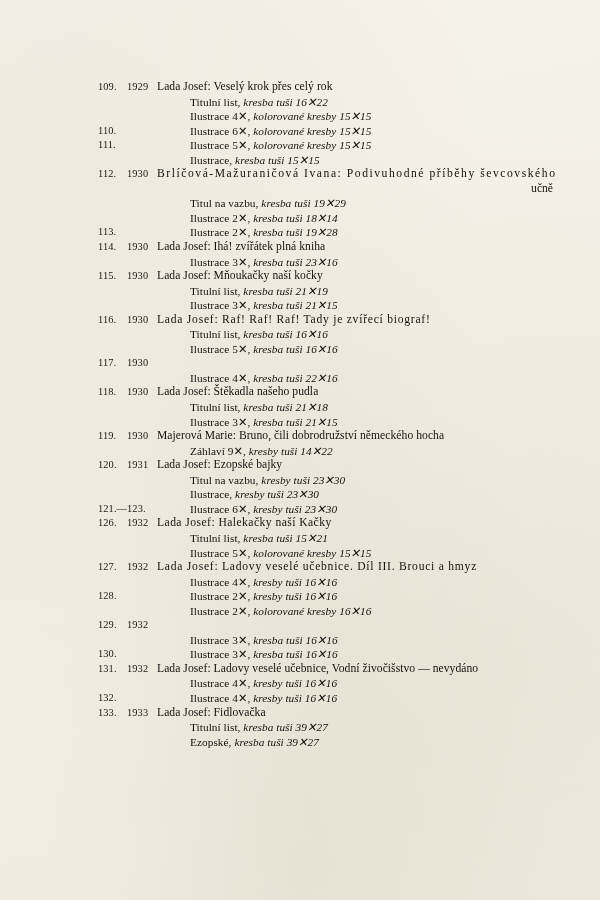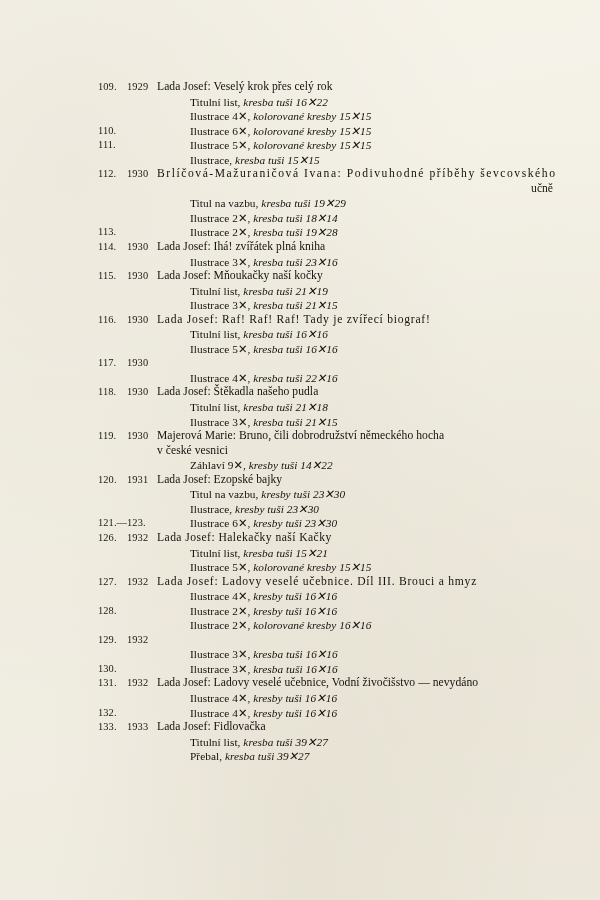--- a/index.html
+++ b/index.html
@@ -220,23 +220,20 @@
       </div>
       <div class="row">
         <span class="detail"><span>Ilustrace 3✕, </span><i class="dim">kresba tuši 21✕15</i></span>
       </div>
       <div class="row">
         <span class="num">119.</span>
         <span class="year">1930</span>
         <span class="title">Majerová Marie: Bruno, čili dobrodružství německého hocha</span>
       </div>
       <div class="row">
-        <span class="title">v české vesnici</span>
-      </div>
-      <div class="row">
         <span class="detail"><span>Záhlaví 9✕, </span><i class="dim">kresby tuši 14✕22</i></span>
       </div>
       <div class="row">
         <span class="num">120.</span>
         <span class="year">1931</span>
         <span class="title">Lada Josef: Ezopské bajky</span>
       </div>
       <div class="row">
         <span class="detail"><span>Titul na vazbu, </span><i class="dim">kresby tuši 23✕30</i></span>
       </div>
@@ -298,19 +295,19 @@
       </div>
       <div class="row">
         <span class="num">133.</span>
         <span class="year">1933</span>
         <span class="title">Lada Josef: Fidlovačka</span>
       </div>
       <div class="row">
         <span class="detail"><span>Titulní list, </span><i class="dim">kresba tuši 39✕27</i></span>
       </div>
       <div class="row">
-        <span class="detail"><span>Přebal, </span><i class="dim">kresba tuši 39✕27</i></span>
+        <span class="detail"><span>Ezopské, </span><i class="dim">kresba tuši 39✕27</i></span>
       </div>
     </div>
 
   <div class="folio">18</div>
 
 </div>
 
 </body></html>

